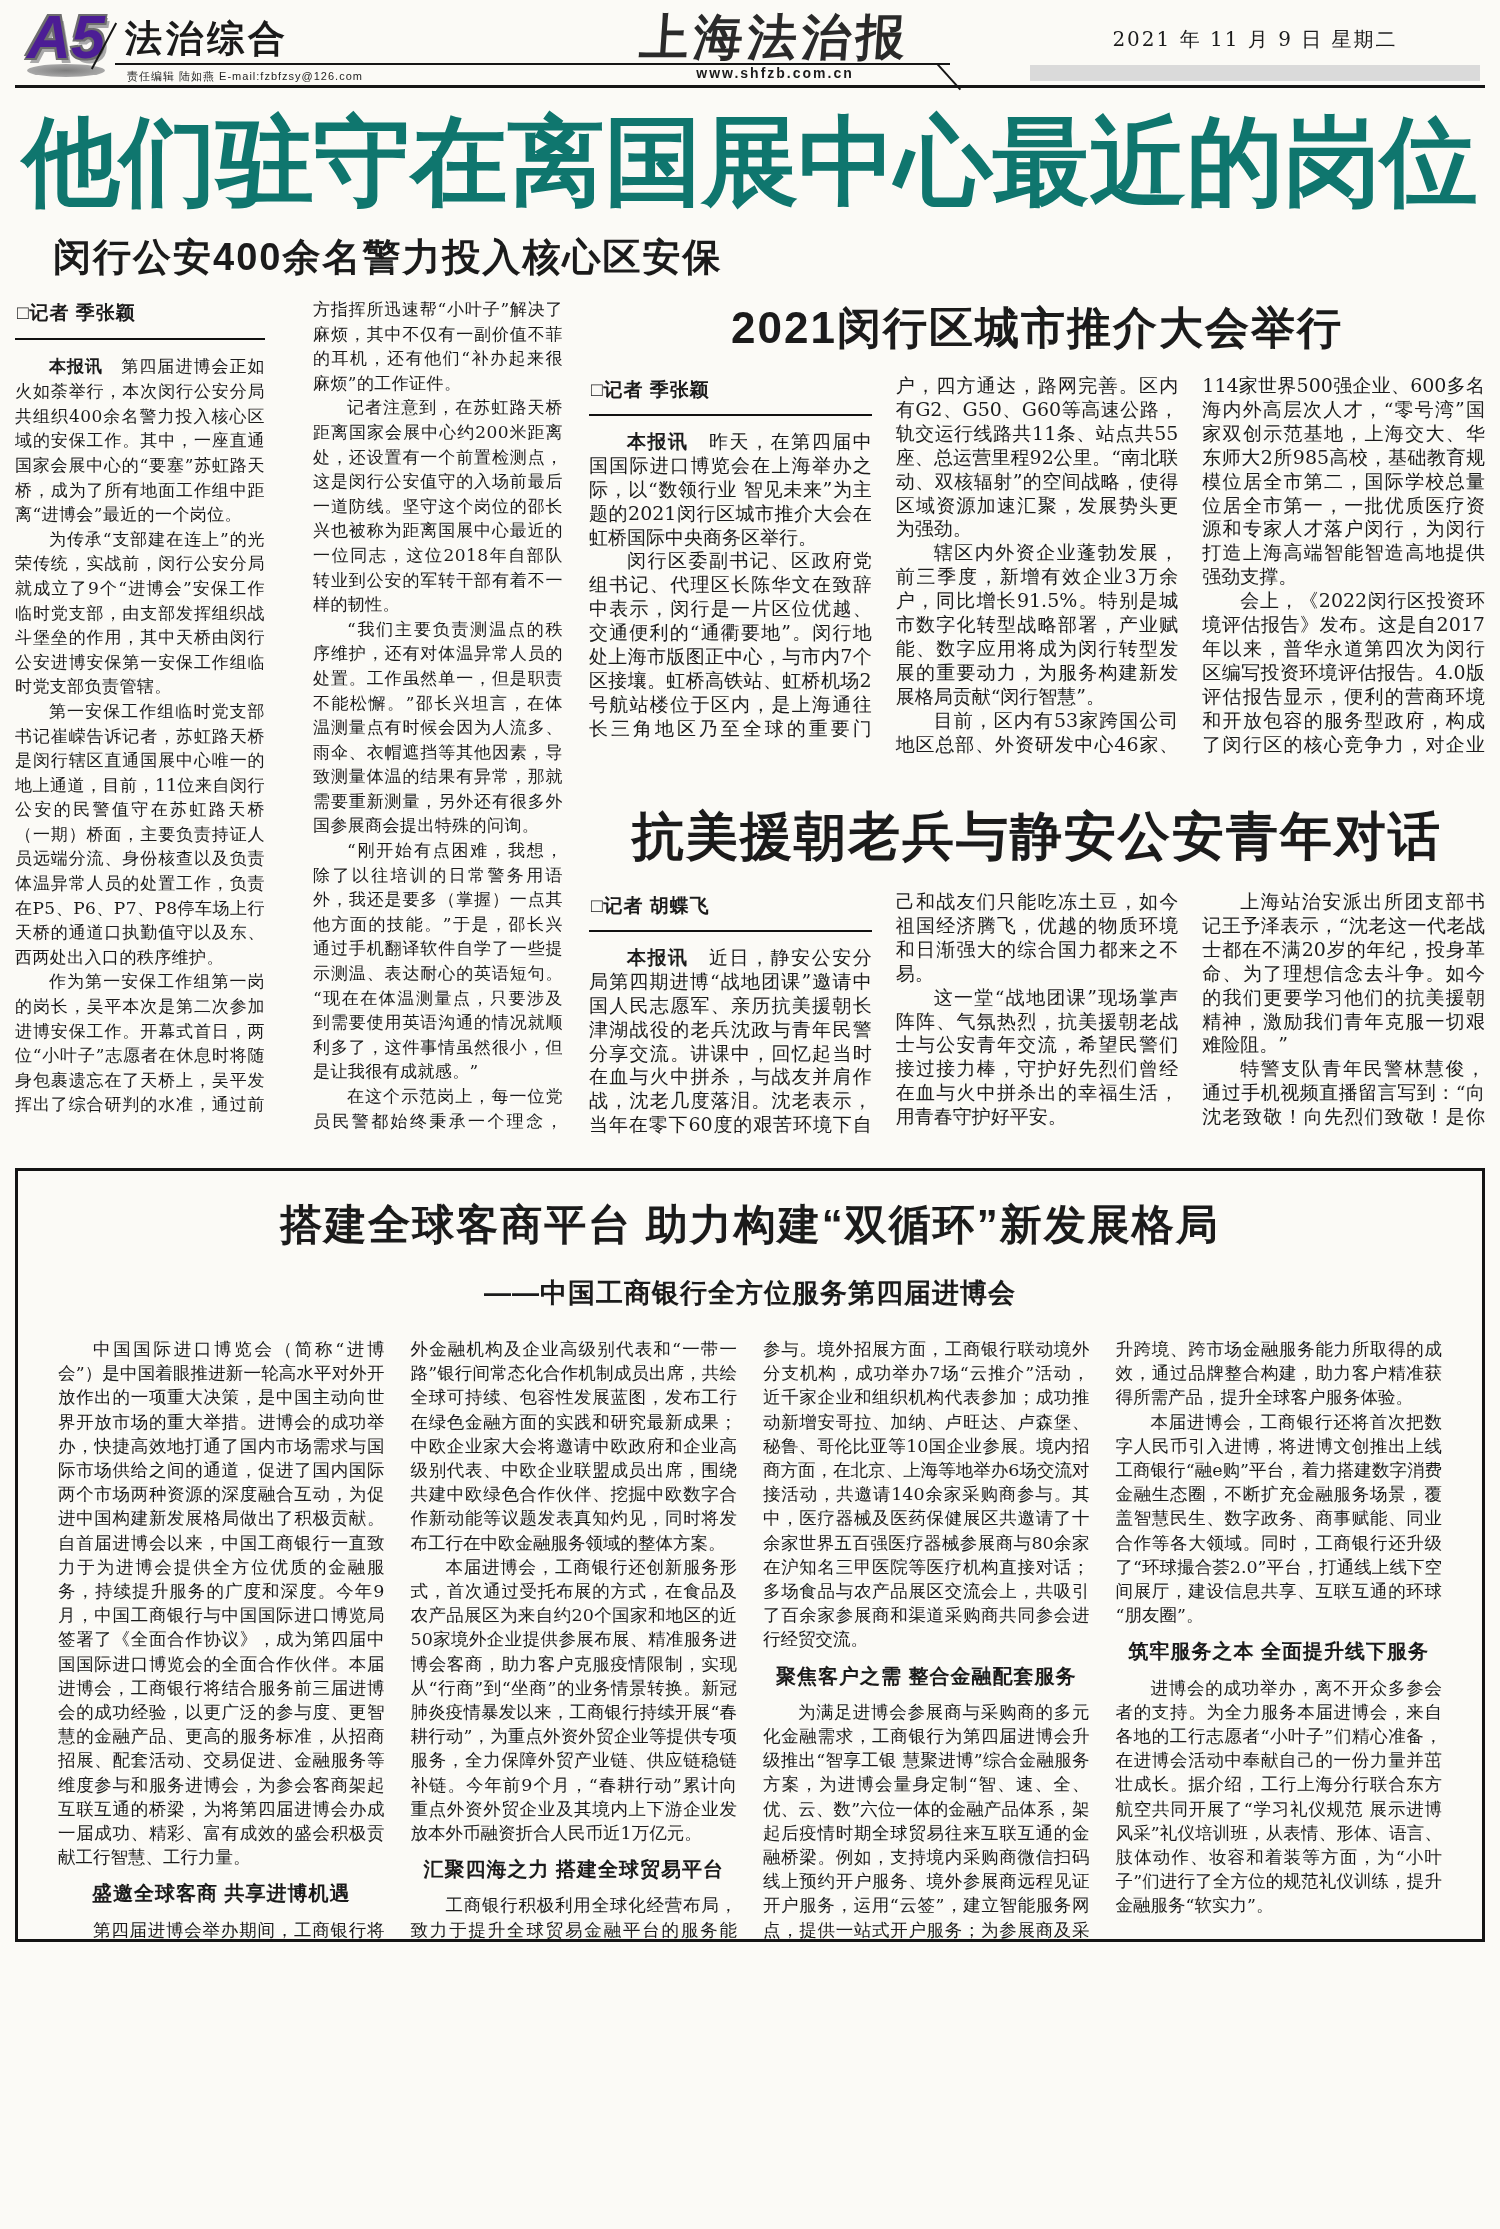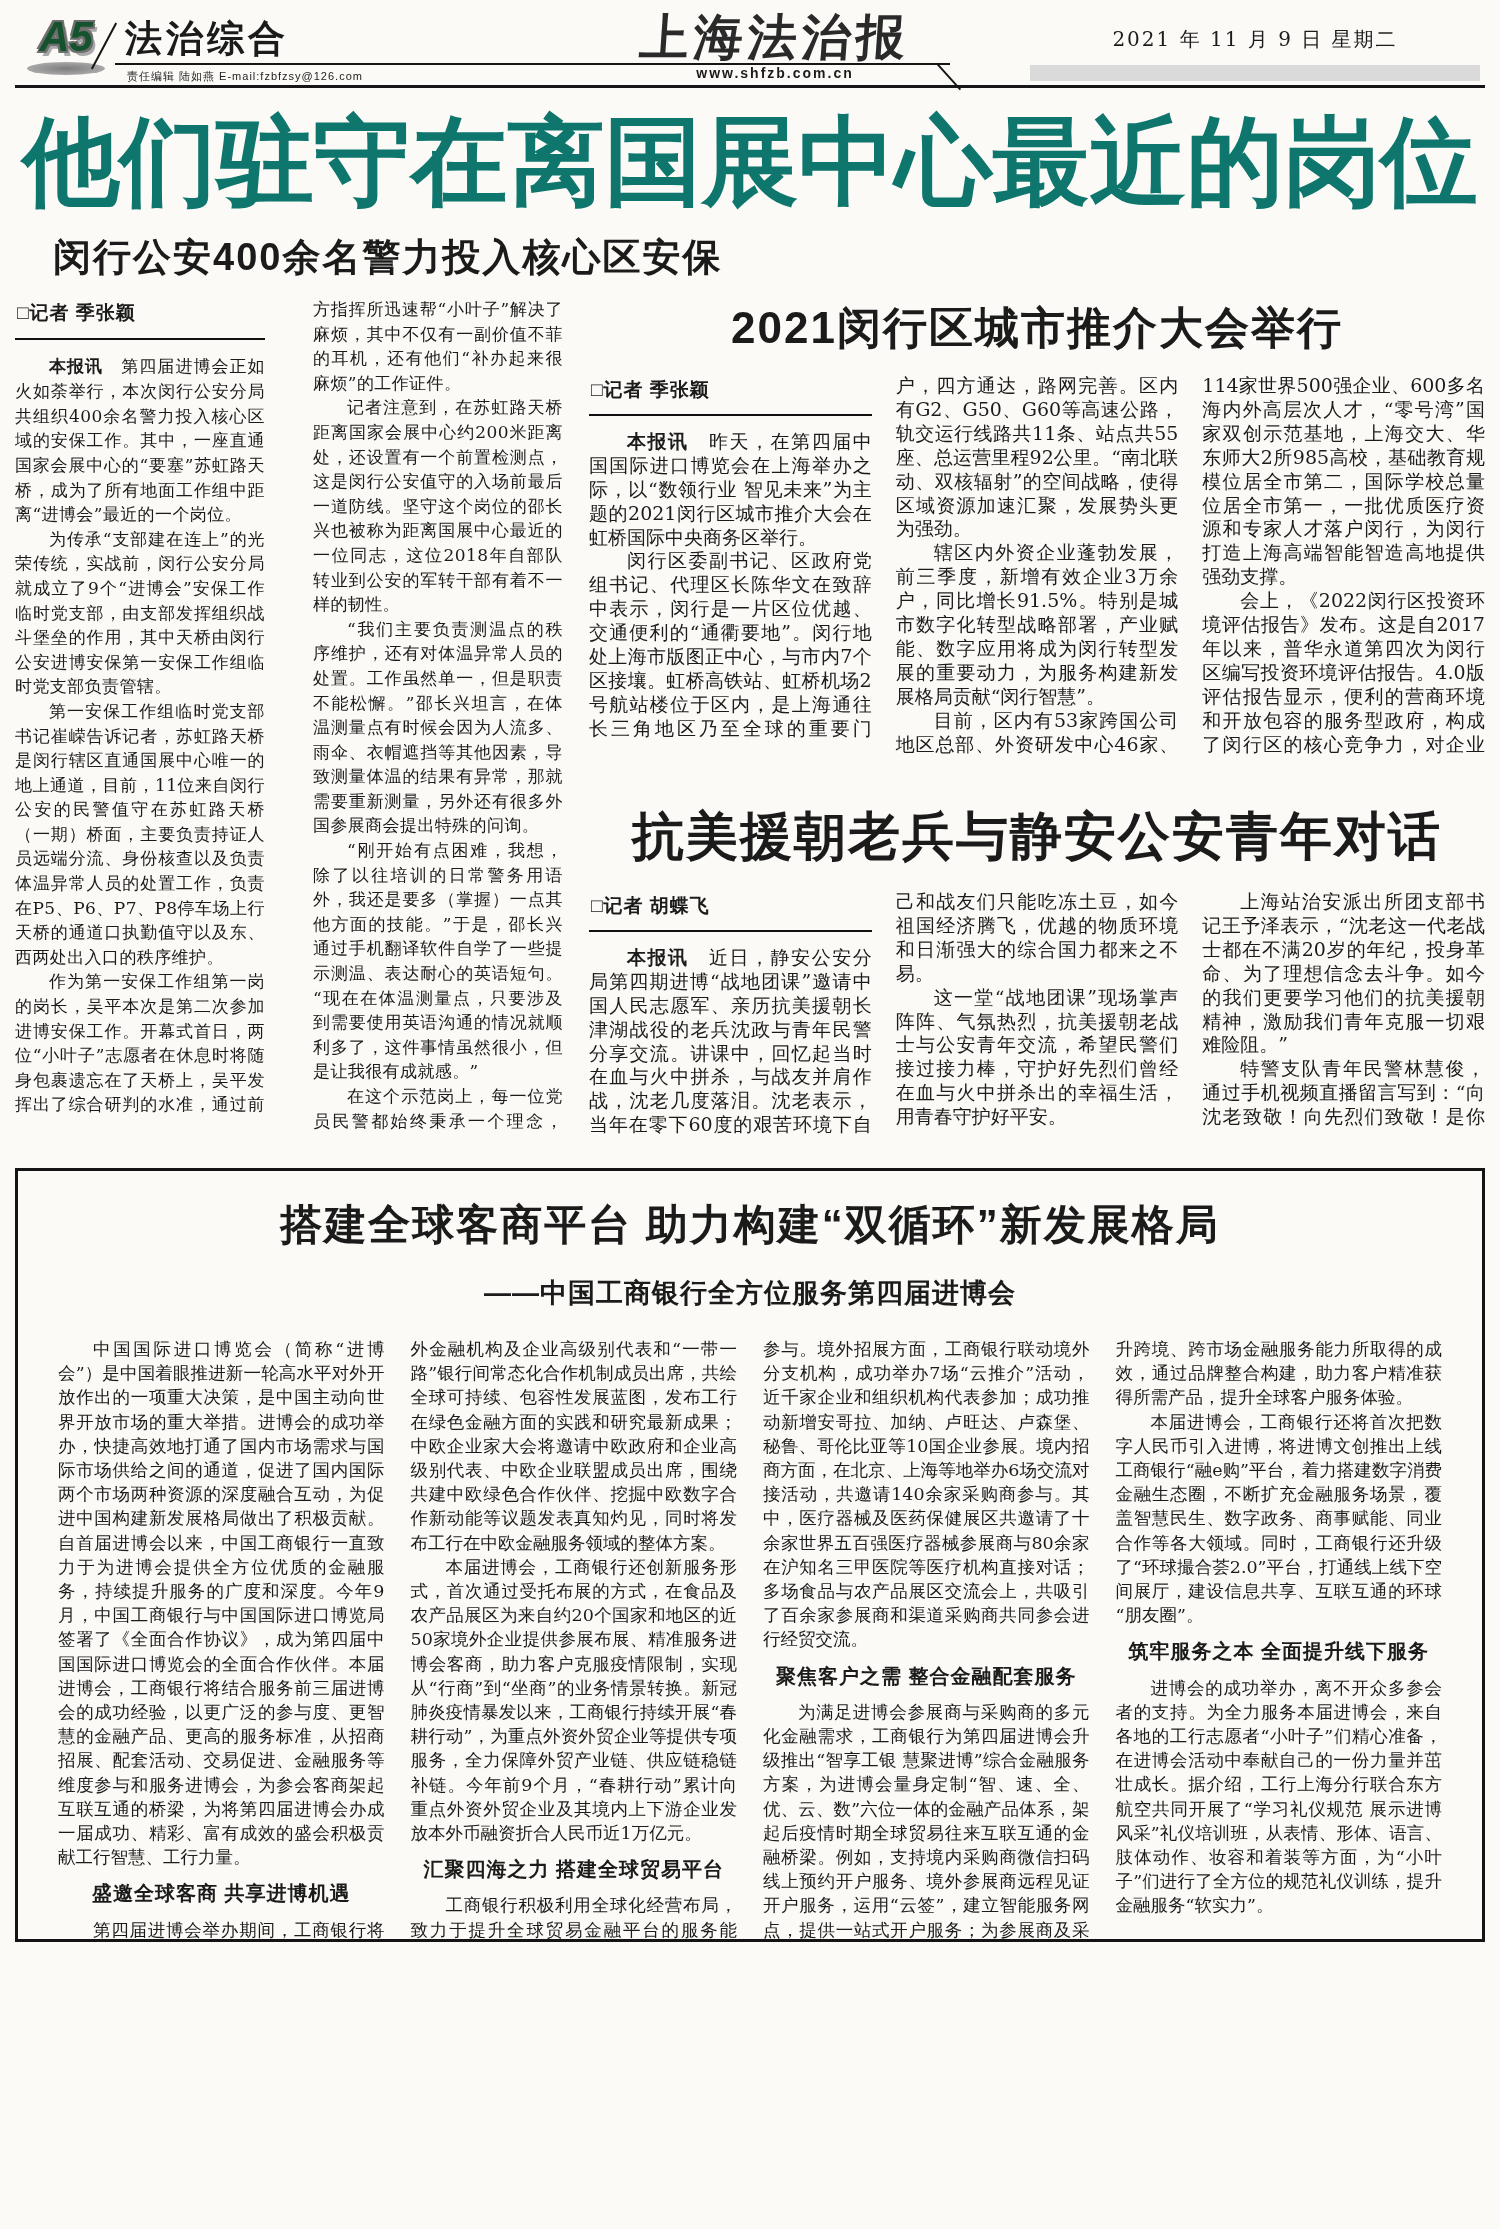--- a/index.html
+++ b/index.html
@@ -8,21 +8,21 @@
     width:1500px; height:2229px; overflow:hidden;
     background:#fbfaf6; color:#1b1b1b;
     font-family:"DejaVu Serif","Liberation Serif",serif;
     padding:12px 15px 15px;
   }
   
   .header { position:relative; height:76px; border-bottom:3px solid #161616; }
   .a5-badge { position:absolute; left:8px; top:2px; width:86px; text-align:center; }
   .a5-text {
     font-family:"Liberation Sans","DejaVu Sans",sans-serif;
-    font-style:italic; font-weight:900; font-size:42px; line-height:46px; color:#14532d;
+    font-style:italic; font-weight:900; font-size:61px; line-height:46px; color:#4c1d95;
     text-shadow:-2px -2px 0 #6e6e6e, 2px -2px 0 #6e6e6e, -2px 2px 0 #6e6e6e, 2px 2px 0 #6e6e6e, 4px 5px 0 #a9a9a9;
   }
   .a5-shadow { display:block; margin:2px auto 0; width:78px; height:13px; border-radius:50%;
     background:radial-gradient(ellipse at center,#7d7d7d 0%,#a8a8a8 70%,#c9c9c9 100%); }
   .section-name { position:absolute; left:110px; top:2px;
     font-family:"Liberation Sans","DejaVu Sans",sans-serif; font-weight:900; font-size:37px; letter-spacing:4px; }
   .left-rule { position:absolute; left:100px; top:51px; width:835px; height:2px; background:#161616; }
   .editor-line { position:absolute; left:112px; top:57px; font-size:11px; letter-spacing:1px;
     font-family:"Liberation Sans","DejaVu Sans",sans-serif; color:#222; }
   .diag-left { position:absolute; left:88px; top:8px; width:2px; height:52px; background:#161616; transform:rotate(28deg); }

